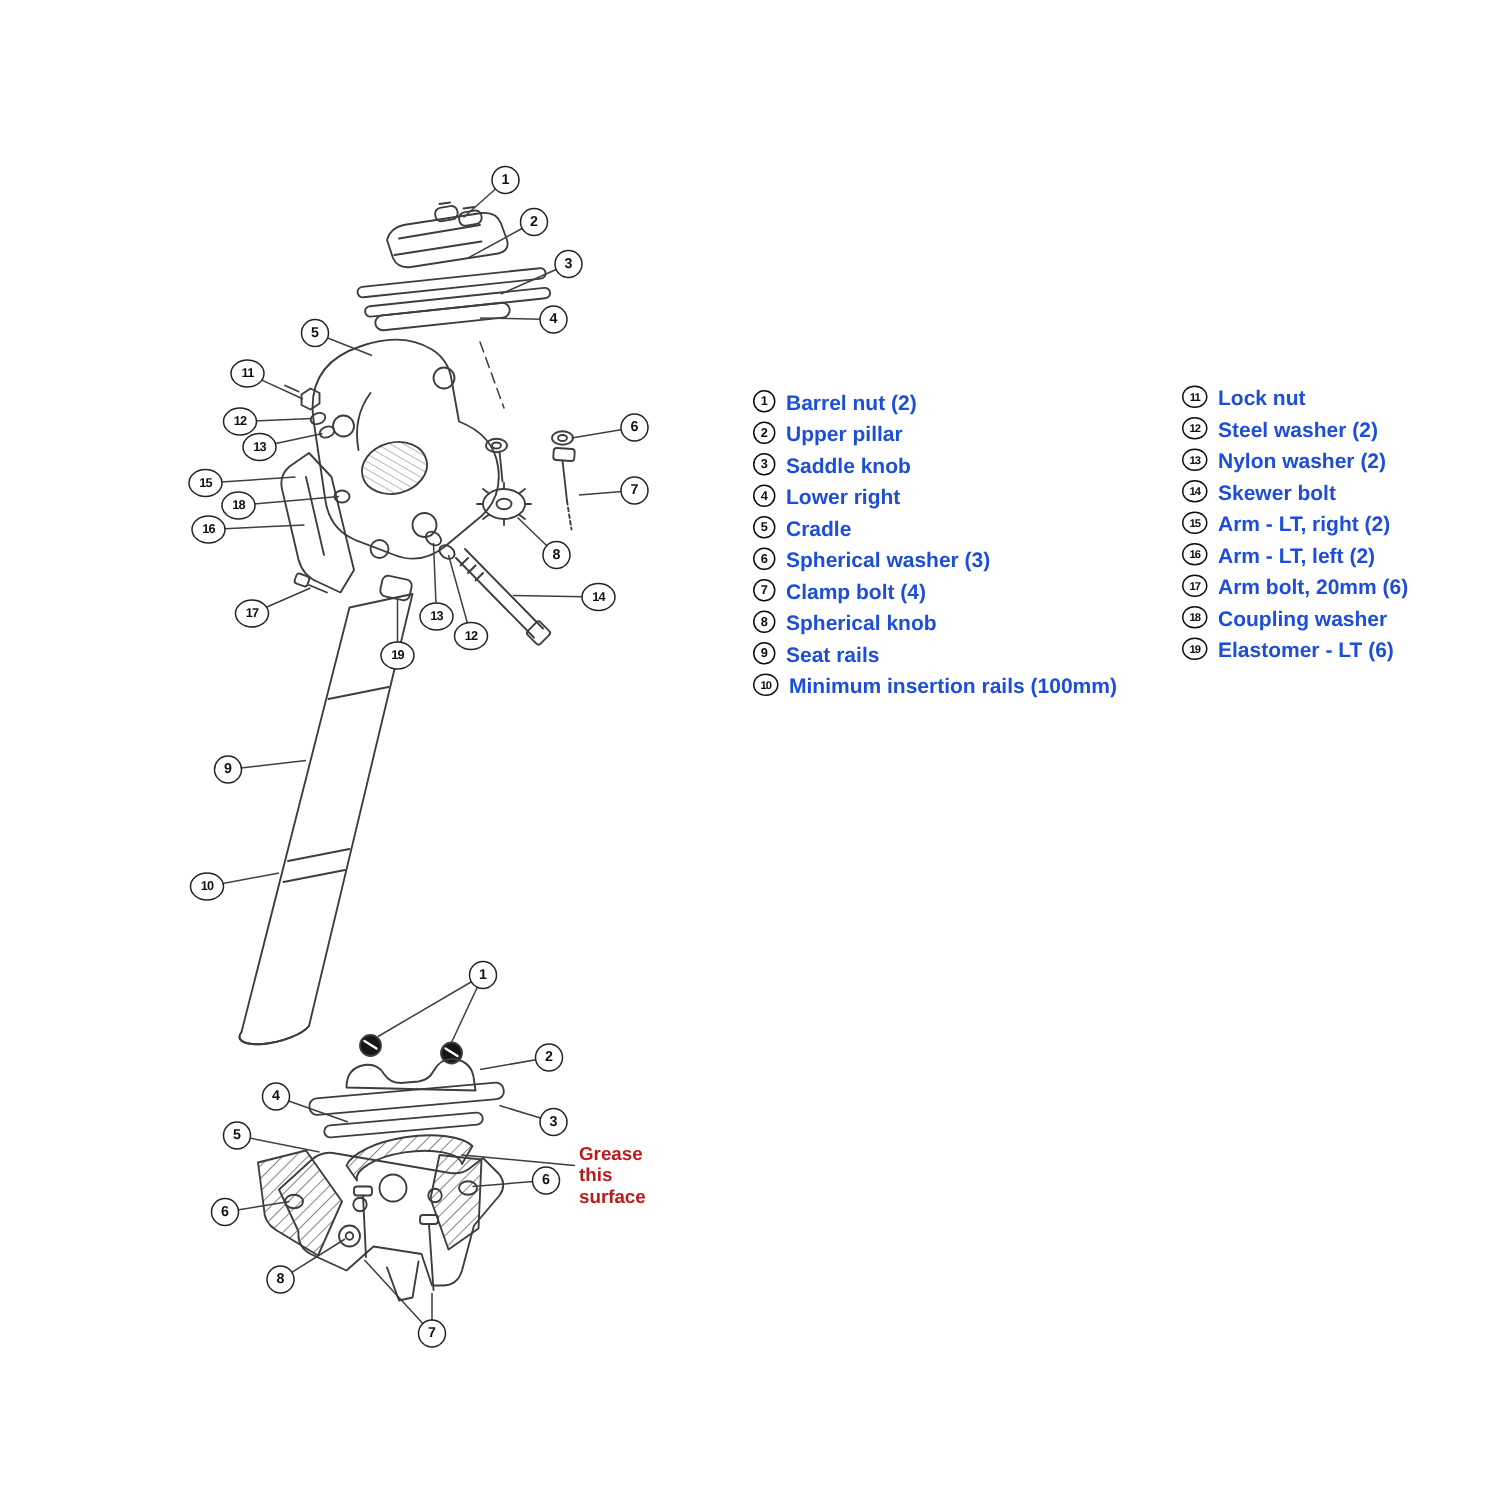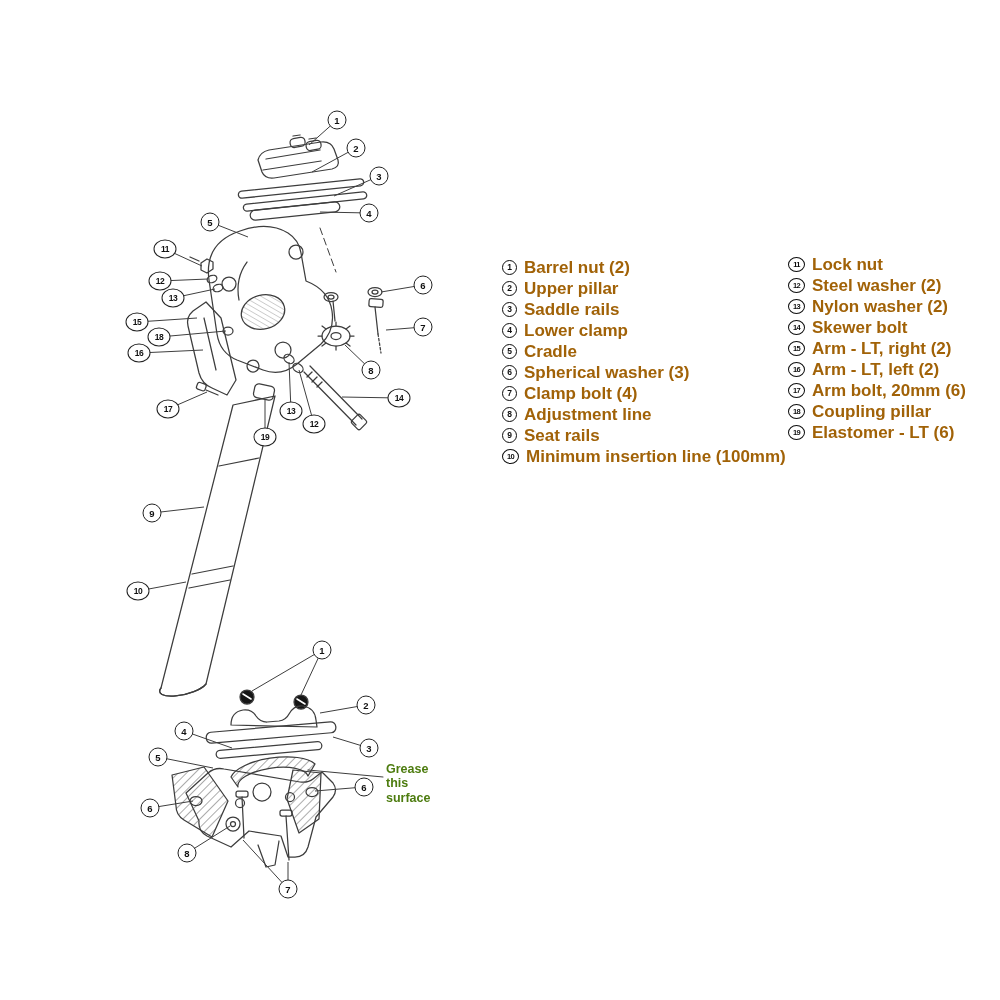--- a/index.html
+++ b/index.html
@@ -16,24 +16,24 @@
   .callout.two{width:21px;font-size:8.5px;letter-spacing:-0.5px;}
   .legend{position:absolute;z-index:6;}
   #legend-left{left:502px;top:257px;}
   #legend-right{left:788px;top:254px;}
   .legend-row{display:flex;align-items:center;gap:7px;height:21px;}
   .cnum{
     box-sizing:border-box;flex:0 0 auto;width:15px;height:15px;border:1.5px solid #0d0d0d;border-radius:50%;
     display:flex;align-items:center;justify-content:center;font-size:8.5px;font-weight:700;line-height:1;color:#0d0d0d;
   }
   .cnum.two{width:17px;font-size:7.5px;letter-spacing:-0.6px;}
-  .ltext{font-size:17px;font-weight:600;white-space:nowrap;color:#a16207;}
+  .ltext{font-size:14px;font-weight:600;white-space:nowrap;color:#1d4ed8;}
   #grease-note{
     position:absolute;left:386px;top:762px;width:56px;z-index:6;
-    font-size:12.5px;font-weight:600;line-height:1.15;color:#4d7c0f;
+    font-size:12.5px;font-weight:600;line-height:1.15;color:#b91c1c;
   }
 </style>
 </head>
 <body>
 
 <div id="stage">
 
   <svg class="layer" id="art" viewBox="0 0 1000 1000">
     <defs>
       <pattern id="hatch" patternUnits="userSpaceOnUse" width="6" height="6" patternTransform="rotate(45)">
@@ -277,49 +277,49 @@
       <div class="legend-row">
         <span class="cnum">1</span>
         <span class="ltext">Barrel nut (2)</span>
       </div>
       <div class="legend-row">
         <span class="cnum">2</span>
         <span class="ltext">Upper pillar</span>
       </div>
       <div class="legend-row">
         <span class="cnum">3</span>
-        <span class="ltext">Saddle rails</span>
+        <span class="ltext">Saddle knob</span>
       </div>
       <div class="legend-row">
         <span class="cnum">4</span>
-        <span class="ltext">Lower clamp</span>
+        <span class="ltext">Lower right</span>
       </div>
       <div class="legend-row">
         <span class="cnum">5</span>
         <span class="ltext">Cradle</span>
       </div>
       <div class="legend-row">
         <span class="cnum">6</span>
         <span class="ltext">Spherical washer (3)</span>
       </div>
       <div class="legend-row">
         <span class="cnum">7</span>
         <span class="ltext">Clamp bolt (4)</span>
       </div>
       <div class="legend-row">
         <span class="cnum">8</span>
-        <span class="ltext">Adjustment line</span>
+        <span class="ltext">Spherical knob</span>
       </div>
       <div class="legend-row">
         <span class="cnum">9</span>
         <span class="ltext">Seat rails</span>
       </div>
       <div class="legend-row">
         <span class="cnum two">10</span>
-        <span class="ltext">Minimum insertion line (100mm)</span>
+        <span class="ltext">Minimum insertion rails (100mm)</span>
       </div>
     </div>
   <div class="legend" id="legend-right">
       <div class="legend-row">
         <span class="cnum two">11</span>
         <span class="ltext">Lock nut</span>
       </div>
       <div class="legend-row">
         <span class="cnum two">12</span>
         <span class="ltext">Steel washer (2)</span>
@@ -339,20 +339,20 @@
       <div class="legend-row">
         <span class="cnum two">16</span>
         <span class="ltext">Arm - LT, left (2)</span>
       </div>
       <div class="legend-row">
         <span class="cnum two">17</span>
         <span class="ltext">Arm bolt, 20mm (6)</span>
       </div>
       <div class="legend-row">
         <span class="cnum two">18</span>
-        <span class="ltext">Coupling pillar</span>
+        <span class="ltext">Coupling washer</span>
       </div>
       <div class="legend-row">
         <span class="cnum two">19</span>
         <span class="ltext">Elastomer - LT (6)</span>
       </div>
     </div>
 </div>
 
 </body></html>

